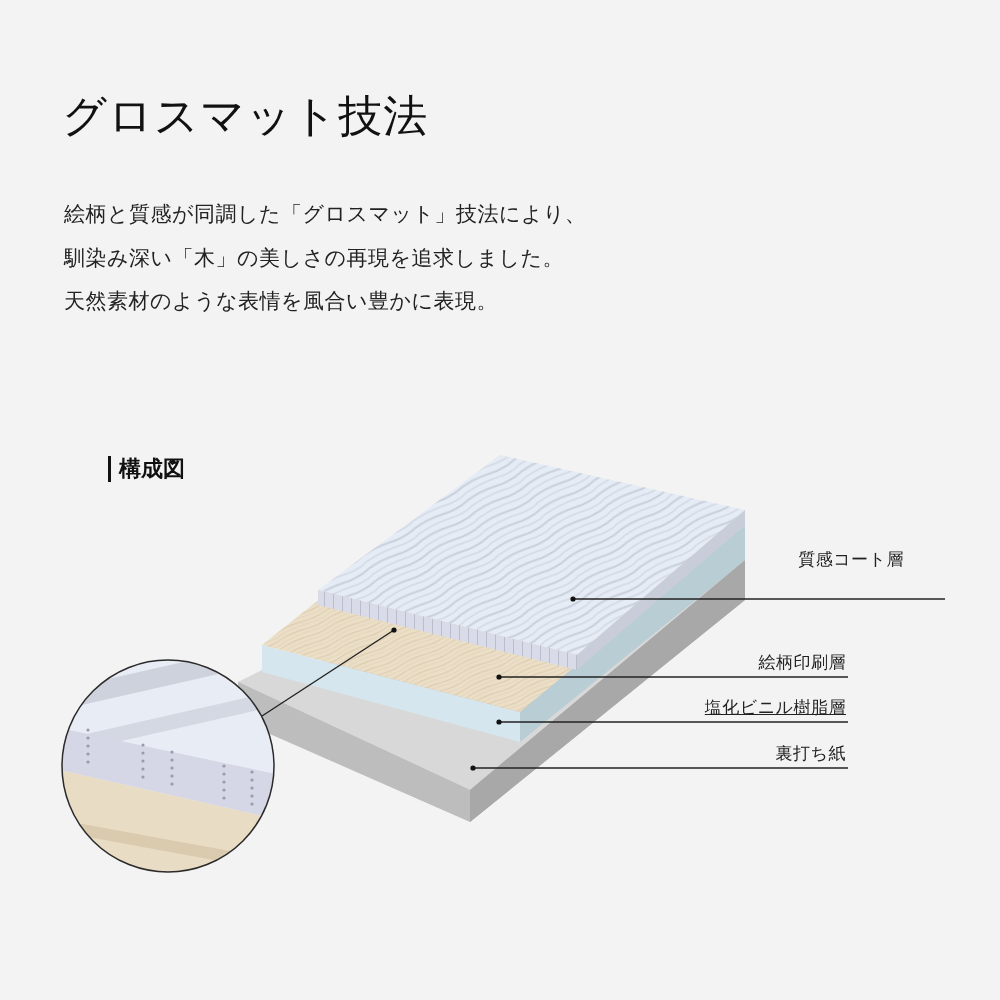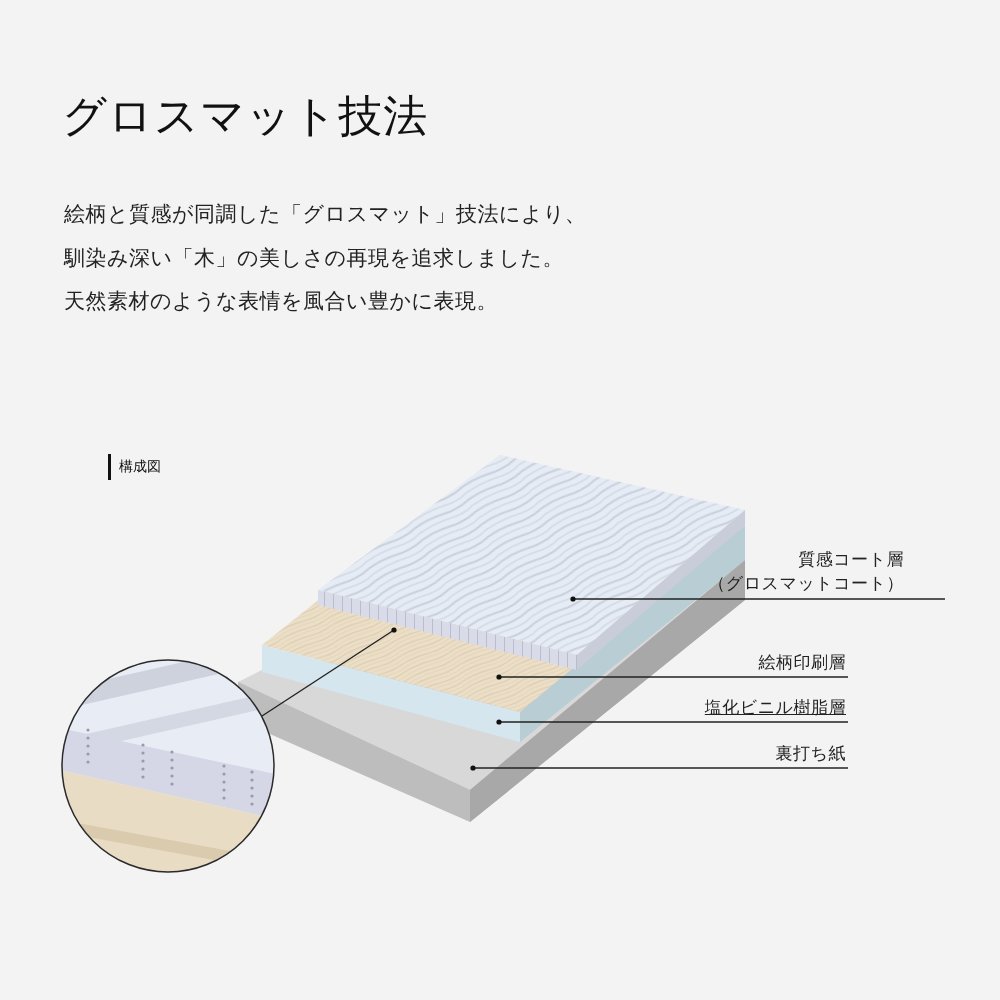--- a/index.html
+++ b/index.html
@@ -19,21 +19,21 @@
     position: absolute; left: 64px; top: 193px;
     font-size: 21px; line-height: 43.5px; color: #222;
     margin: 0; letter-spacing: 0.5px; font-family: Liberation Serif, serif;
   }
   .body-text span { display: block; white-space: nowrap; }
   .section-label {
     position: absolute; left: 108px; top: 454px;
     display: flex; align-items: center; gap: 8px;
   }
   .section-bar { width: 3px; height: 26px; background: #111; }
-  .section-text { font-size: 14px; font-weight: 400; }
+  .section-text { font-size: 22px; font-weight: 700; }
   svg.diagram { position: absolute; left: 0; top: 0; }
   .layer-label {
     position: absolute; right: 154px;
     font-size: 17px; color: #222; text-align: right; white-space: nowrap;
     line-height: 24px; letter-spacing: 0.5px;
   }
 </style>
 </head>
 <body>
 
@@ -144,17 +144,16 @@
   <g fill="#111">
     <circle cx="573" cy="599" r="2.6"></circle>
     <circle cx="499" cy="677" r="2.6"></circle>
     <circle cx="499" cy="722" r="2.6"></circle>
     <circle cx="473" cy="768" r="2.6"></circle>
   </g>
 </svg>
 
 <div class="layer-label" style="top:547px; right:96px;">
   <div style="text-align:right; padding-left:6px;">質感コート層</div>
-  <div>（グロスマットコート）</div>
 </div>
 <div class="layer-label" style="top:650px;margin-left:25px;">絵柄印刷層</div>
 <div class="layer-label" style="top:695px;text-decoration:underline;">塩化ビニル樹脂層</div>
 <div class="layer-label" style="top:741px;">裏打ち紙</div>
 
 </body></html>

